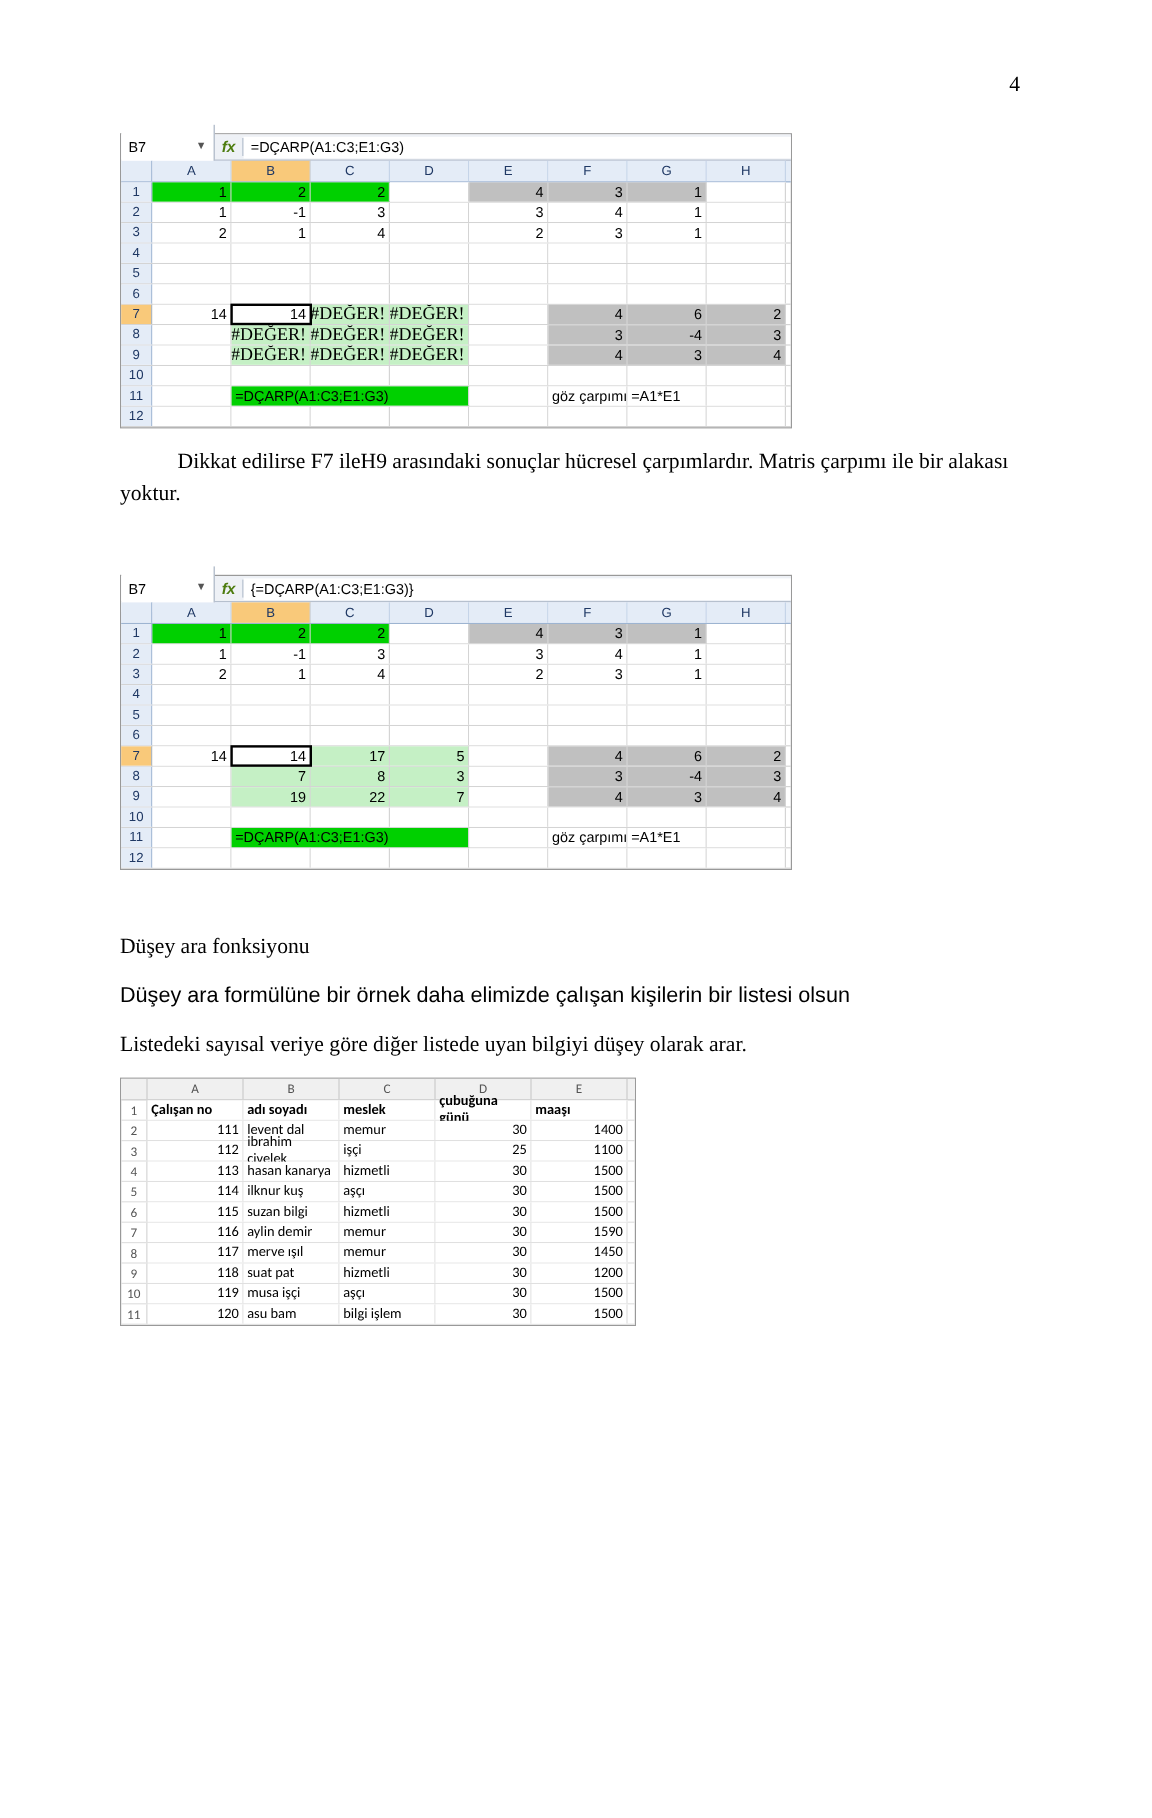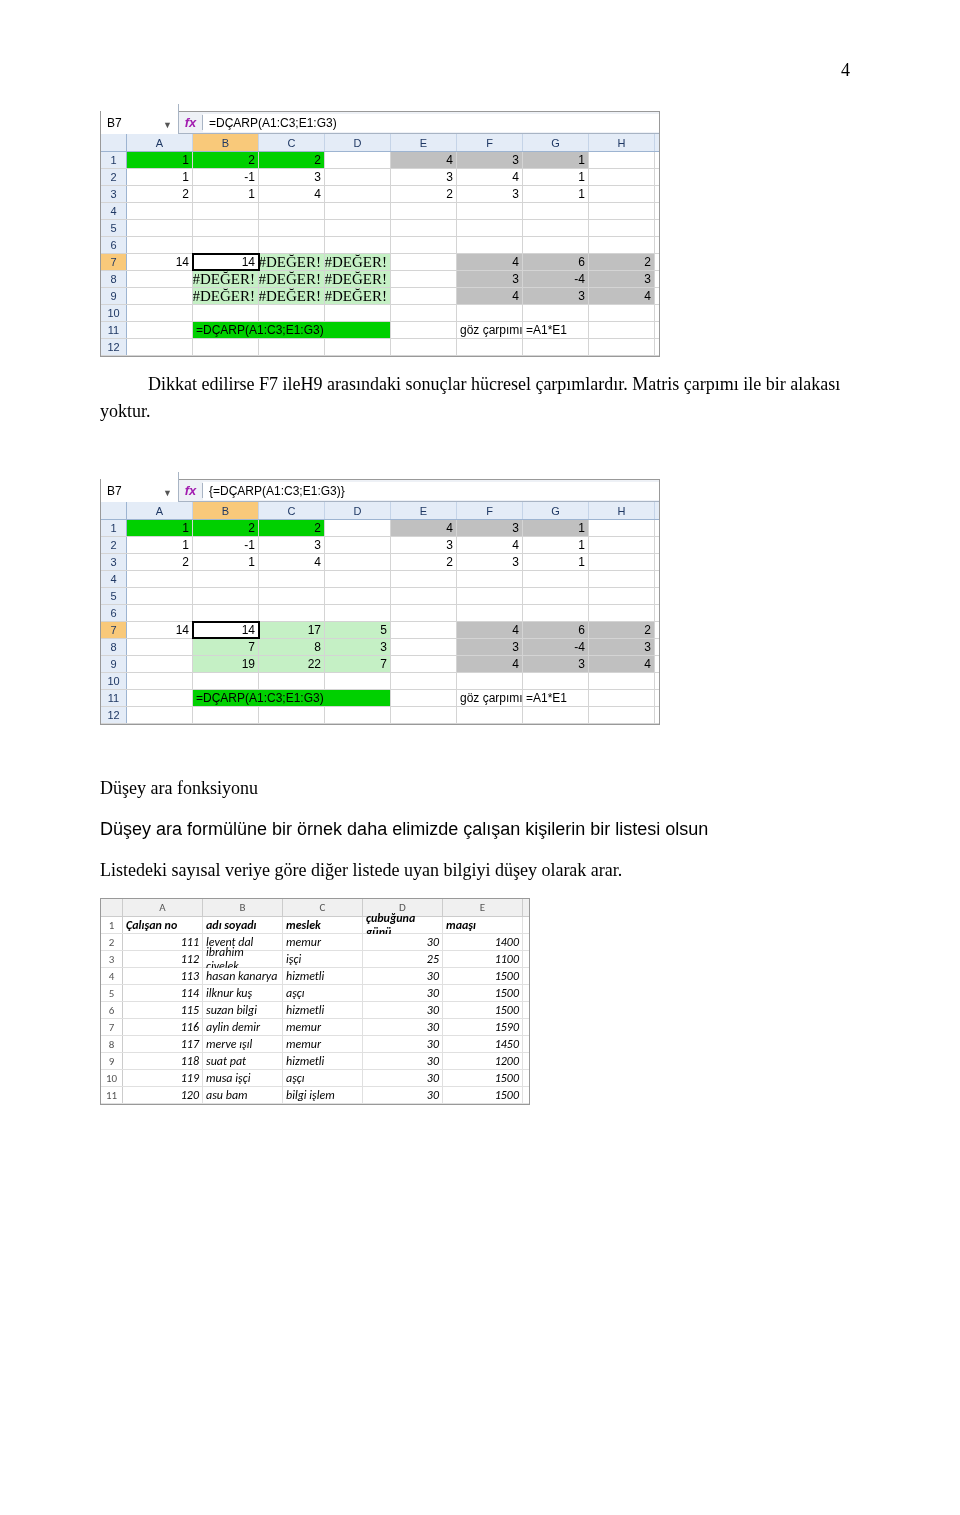--- a/index.html
+++ b/index.html
@@ -6,44 +6,44 @@
   body { font-family: "Times New Roman", serif; background: #fff; width: 960px; color: #000; }
   .page { padding: 60px 100px 40px 100px; }
   .page-num { text-align: right; font-size: 18px; margin-bottom: 30px; padding-right: 10px; }
   .para { font-size: 18px; line-height: 1.5; margin: 14px 0; text-align: left; }
   .para .indent { display: inline-block; width: 48px; }
   .spacer { height: 30px; }
 
   
   .excel { border: 1px solid #999; margin: 10px 0 6px 0; font-family: Arial, sans-serif; font-size: 13px; width: 560px; }
   .fx-row { display: flex; align-items: center; border-bottom: 1px solid #a8b4c4; background: #eef1f6; height: 22px; }
-  .namebox { width: 78px; border-right: 1px solid #a8b4c4; padding: 12px 6px; background: #fff; font-size: 12px; display:flex; align-items:flex-end;gap:39px; }
+  .namebox { width: 78px; border-right: 1px solid #a8b4c4; padding: 12px 6px; background: #fff; font-size: 12px; display:flex; align-items:flex-start;gap:39px; }
   .nb-arrow { margin-left:auto; font-size:9px; color:#555; }
-  .fx-lbl { width: 24px; text-align:center; font-style: italic; font-weight:bold; color:#a21caf; border-right:1px solid #a8b4c4; }
+  .fx-lbl { width: 24px; text-align:center; font-style: italic; font-weight:bold; color:#4d7c0f; border-right:1px solid #a8b4c4; }
   .formula-input { flex:1; padding: 2px 6px; background:#fff; font-size:12px; }
   .col-hdr-row { display:flex; background:#e4ecf7; border-bottom:1px solid #9db4d1; height:18px; }
   .row-hdr { width:26px; border-right:1px solid #9db4d1; background:#e4ecf7; text-align:center; font-size:11px; color:#1f3864; display:flex; align-items:center; justify-content:center; }
   .col-hdr { width: 66px; border-right:1px solid #c5d4e8; text-align:center; font-size:11px; color:#1f3864; display:flex; align-items:center; justify-content:center; background:#e4ecf7; }
   .col-hdr.sel { background:#f9c97a; }
   .grid-row { display:flex; height:17px; border-bottom:1px solid #d4d4d4; }
   .row-hdr.sel { background:#f9c97a; }
   .cell { width:66px; border-right:1px solid #d4d4d4; padding:0 3px; text-align:right; font-size:12px; display:flex; align-items:center; justify-content:flex-end; background:#fff; overflow:hidden; white-space:nowrap; }
   .cell.left { justify-content:flex-start; text-align:left; }
   .cell.green { background:#00d000; }
   .cell.lgreen { background:#c5f0c5; }
   .cell.grey { background:#c0c0c0; }
   .cell.sel { background:#fff; outline:2px solid #000; outline-offset:-1px; z-index:2; }
   .cell.err { font-size:15px;font-family:Liberation Serif, serif; }
 
   .excel3 { border:1px solid #999; margin: 10px 0; font-family: Calibri, Arial, sans-serif; font-size:13px; width:430px; }
   .hdr3 { display:flex; background:#f0f0f0; border-bottom:1px solid #ccc; height:18px; }
   .rh3 { width:22px; border-right:1px solid #ccc; text-align:center; font-size:11px; color:#555; display:flex; align-items:center; justify-content:center; }
   .ch3 { width:80px; border-right:1px solid #ccc; text-align:center; font-size:11px; color:#555; display:flex; align-items:center; justify-content:center; }
   .r3 { display:flex; height:17px; border-bottom:1px solid #e0e0e0; }
-  .c3 { width:80px; border-right:1px solid #e0e0e0; padding:0 3px; font-size:12px; display:flex; align-items:center; background:#fff;font-style:italic; }
+  .c3 { width:80px; border-right:1px solid #e0e0e0; padding:0 3px; font-size:12px; display:flex; align-items:center; background:#fff; }
   .c3.r { justify-content:flex-end; }
   .c3.bold { font-weight:600; }
 </style>
 </head>
 <body>
 
 <div class="page">
   <div class="page-num">4</div>
 
   <div class="excel" id="ex1">

